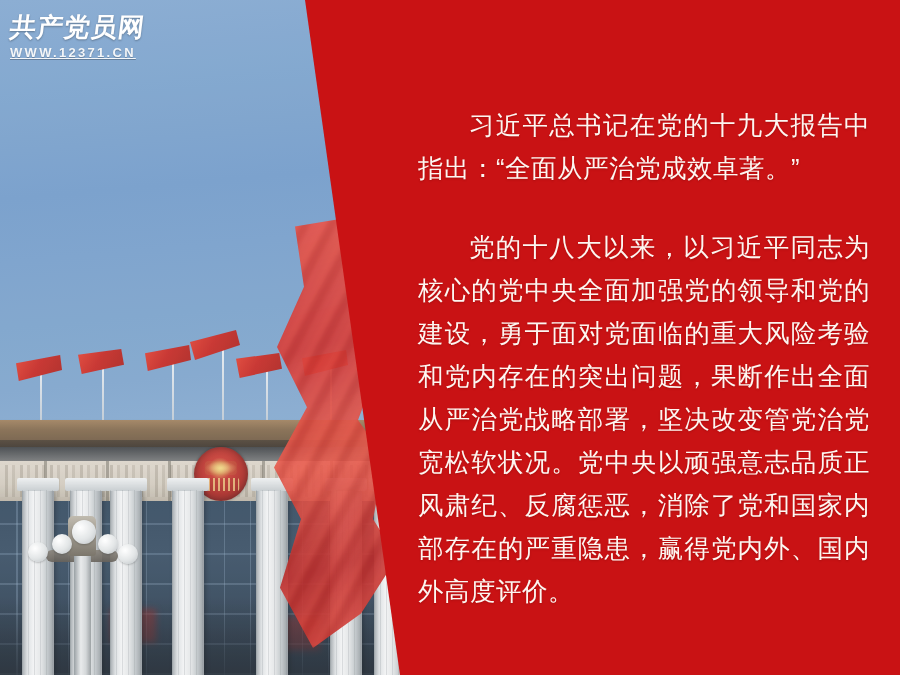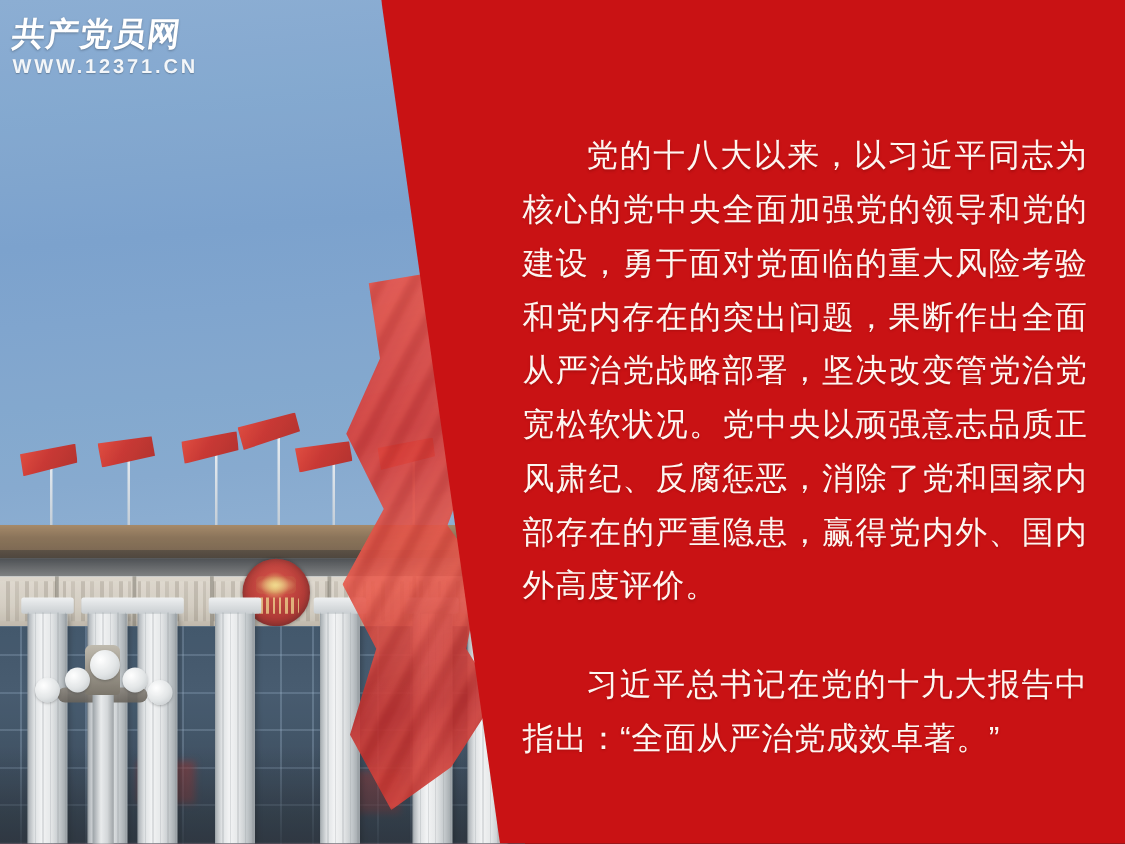--- a/index.html
+++ b/index.html
@@ -173,22 +173,22 @@
 
   
   #logo{position:absolute;left:10px;top:14px;width:150px;height:48px;}
   .logo-cn{
     font-family:"Liberation Serif","DejaVu Serif",serif;
     font-size:26px;font-weight:bold;color:#ffffff;letter-spacing:1px;
     line-height:28px;text-shadow:0 1px 2px rgba(0,0,0,.30);
     transform:skewX(-7deg);white-space:nowrap;
   }
   .logo-url{
-    font-size:16px;color:#f3f6f9;letter-spacing:2.3px;font-weight:bold;
-    margin-top:3px;text-shadow:0 1px 1px rgba(0,0,0,.25);white-space:nowrap;
+    font-size:13px;color:#f3f6f9;letter-spacing:2.3px;font-weight:bold;
+    margin-top:3px;text-shadow:0 1px 1px rgba(0,0,0,.25);white-space:nowrap;text-decoration:underline;
   }
 
   
   #textblock{
     position:absolute;left:418px;top:104px;width:452px;
     color:#fdf6f1;
   }
   .para{
     font-size:25.5px;line-height:43px;
     letter-spacing:.5px;text-align:justify;text-align-last:left;
@@ -289,17 +289,17 @@
   </div>
 
   <div id="redpanel"></div>
 
   <div id="logo">
     <div class="logo-cn">共产党员网</div>
     <div class="logo-url">WWW.12371.CN</div>
   </div>
 
   <div id="textblock">
+    <p class="para">习近平总书记在党的十九大报告中指出：“全面从严治党成效卓著。”</p>
     <p class="para">党的十八大以来，以习近平同志为核心的党中央全面加强党的领导和党的建设，勇于面对党面临的重大风险考验和党内存在的突出问题，果断作出全面从严治党战略部署，坚决改变管党治党宽松软状况。党中央以顽强意志品质正风肃纪、反腐惩恶，消除了党和国家内部存在的严重隐患，赢得党内外、国内外高度评价。</p>
-    <p class="para">习近平总书记在党的十九大报告中指出：“全面从严治党成效卓著。”</p>
   </div>
 
 </div>
 
 </body></html>

